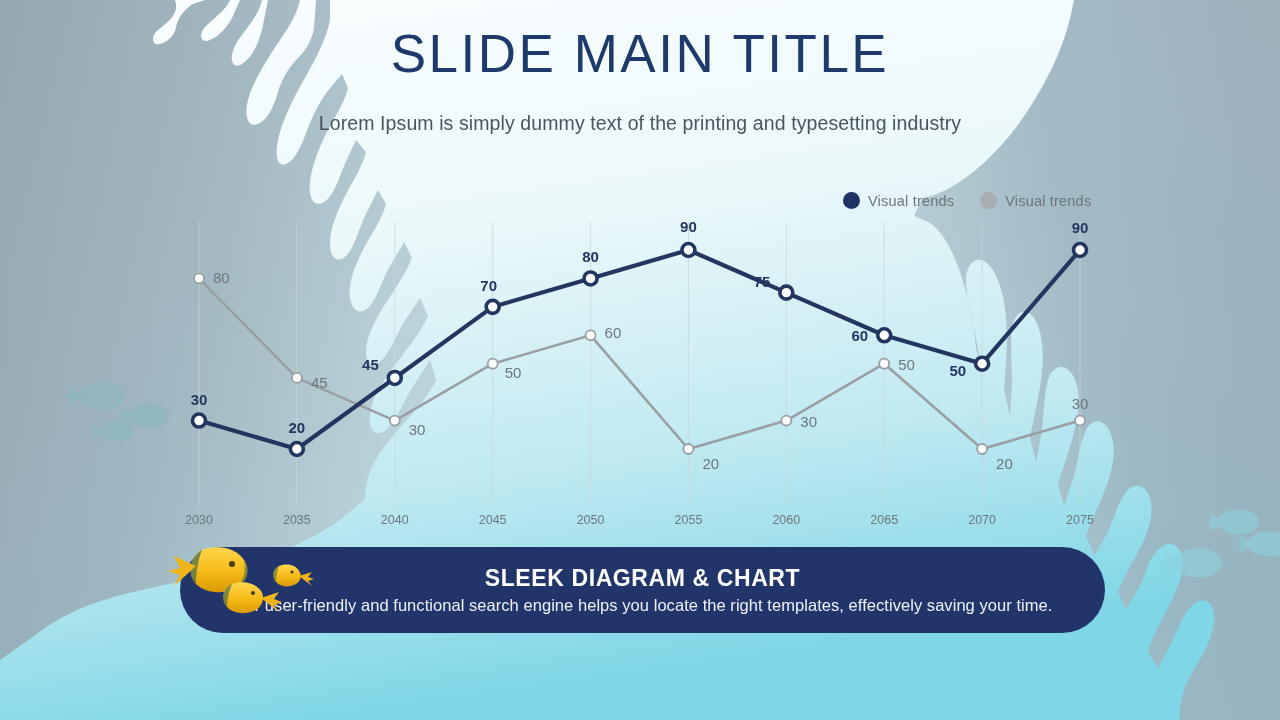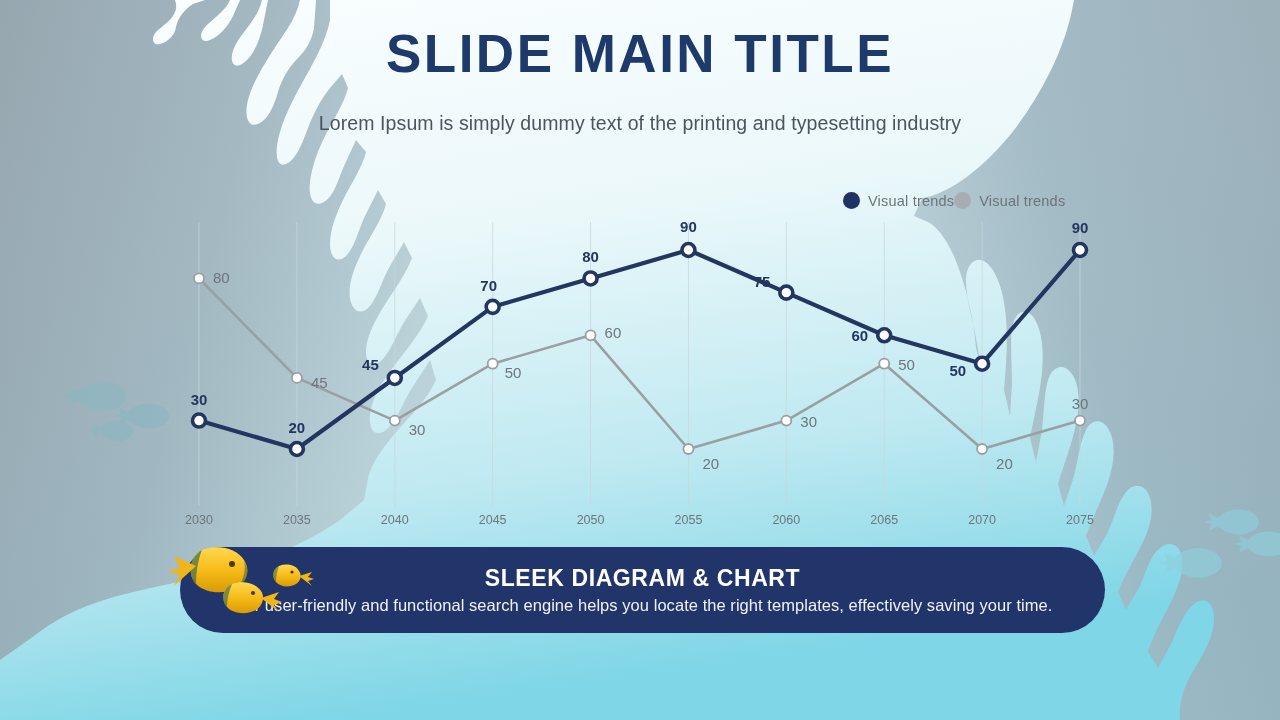--- a/index.html
+++ b/index.html
@@ -9,32 +9,32 @@
     background:#cdeef3;
   }
   
   #bg{position:absolute;inset:0;}
   #bg svg{display:block;width:1280px;height:720px;}
 
   
   .header{position:absolute;top:0;left:0;width:1280px;text-align:center;z-index:5;}
   .slide-title{
     margin:0;padding-top:26px;
-    font-size:53px;font-weight:bold;letter-spacing:2.5px;
+    font-size:53px;font-weight:normal;letter-spacing:2.5px;
     color:#1e3a6b;line-height:1.05;
   }
   .slide-subtitle{
     margin:16px;padding-top:14px;
     font-size:19.5px;color:#4a5560;font-weight:normal;letter-spacing:.1px;
   }
 
   
   .legend{
     position:absolute;top:192px;left:843px;
-    display:flex;align-items:center;z-index:6;
+    display:flex;align-items:center;gap:26px;z-index:6;
   }
   .legend-item{display:flex;align-items:center;gap:8px;}
   .legend-dot{width:17px;height:17px;border-radius:50%;display:block;}
   .legend-label{font-size:14.5px;color:#6d7479;letter-spacing:.2px;}
 
   
   .chart-wrap{position:absolute;left:0;top:0;width:1280px;height:540px;z-index:4;}
   .chart-wrap svg{display:block;}
   .gridline{stroke:#c8d6da;stroke-width:1;opacity:.75;}
   .axis-label{font-size:12.5px;fill:#6e767c;font-family:"Liberation Sans",sans-serif;}

